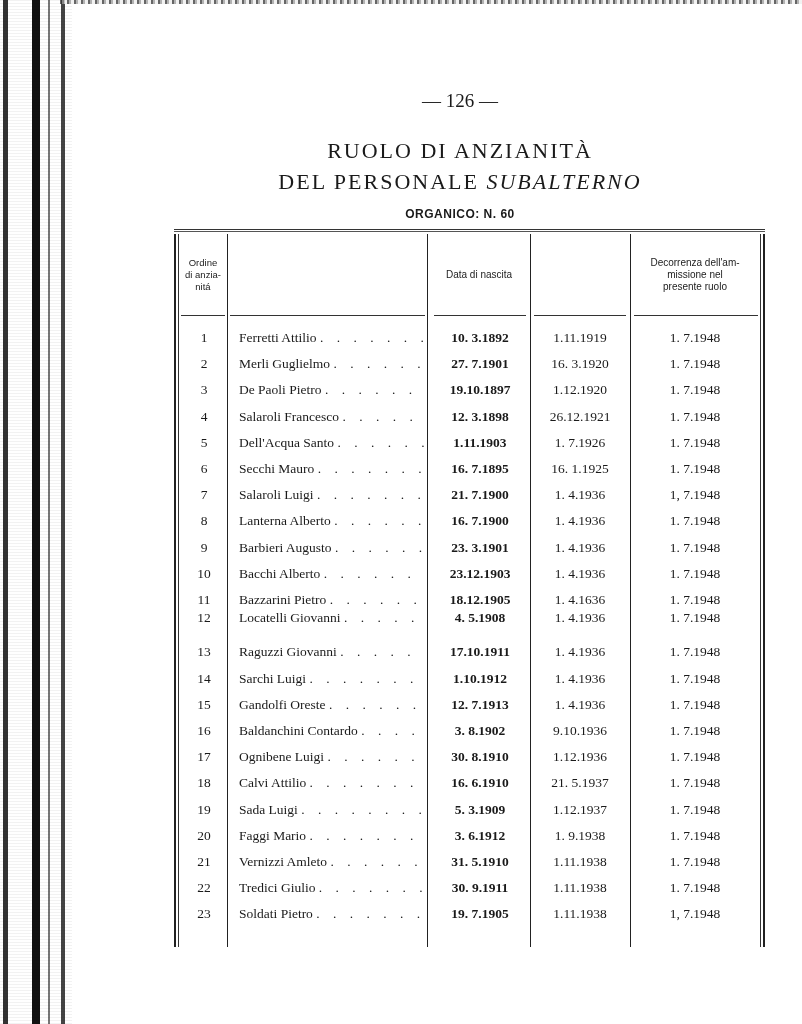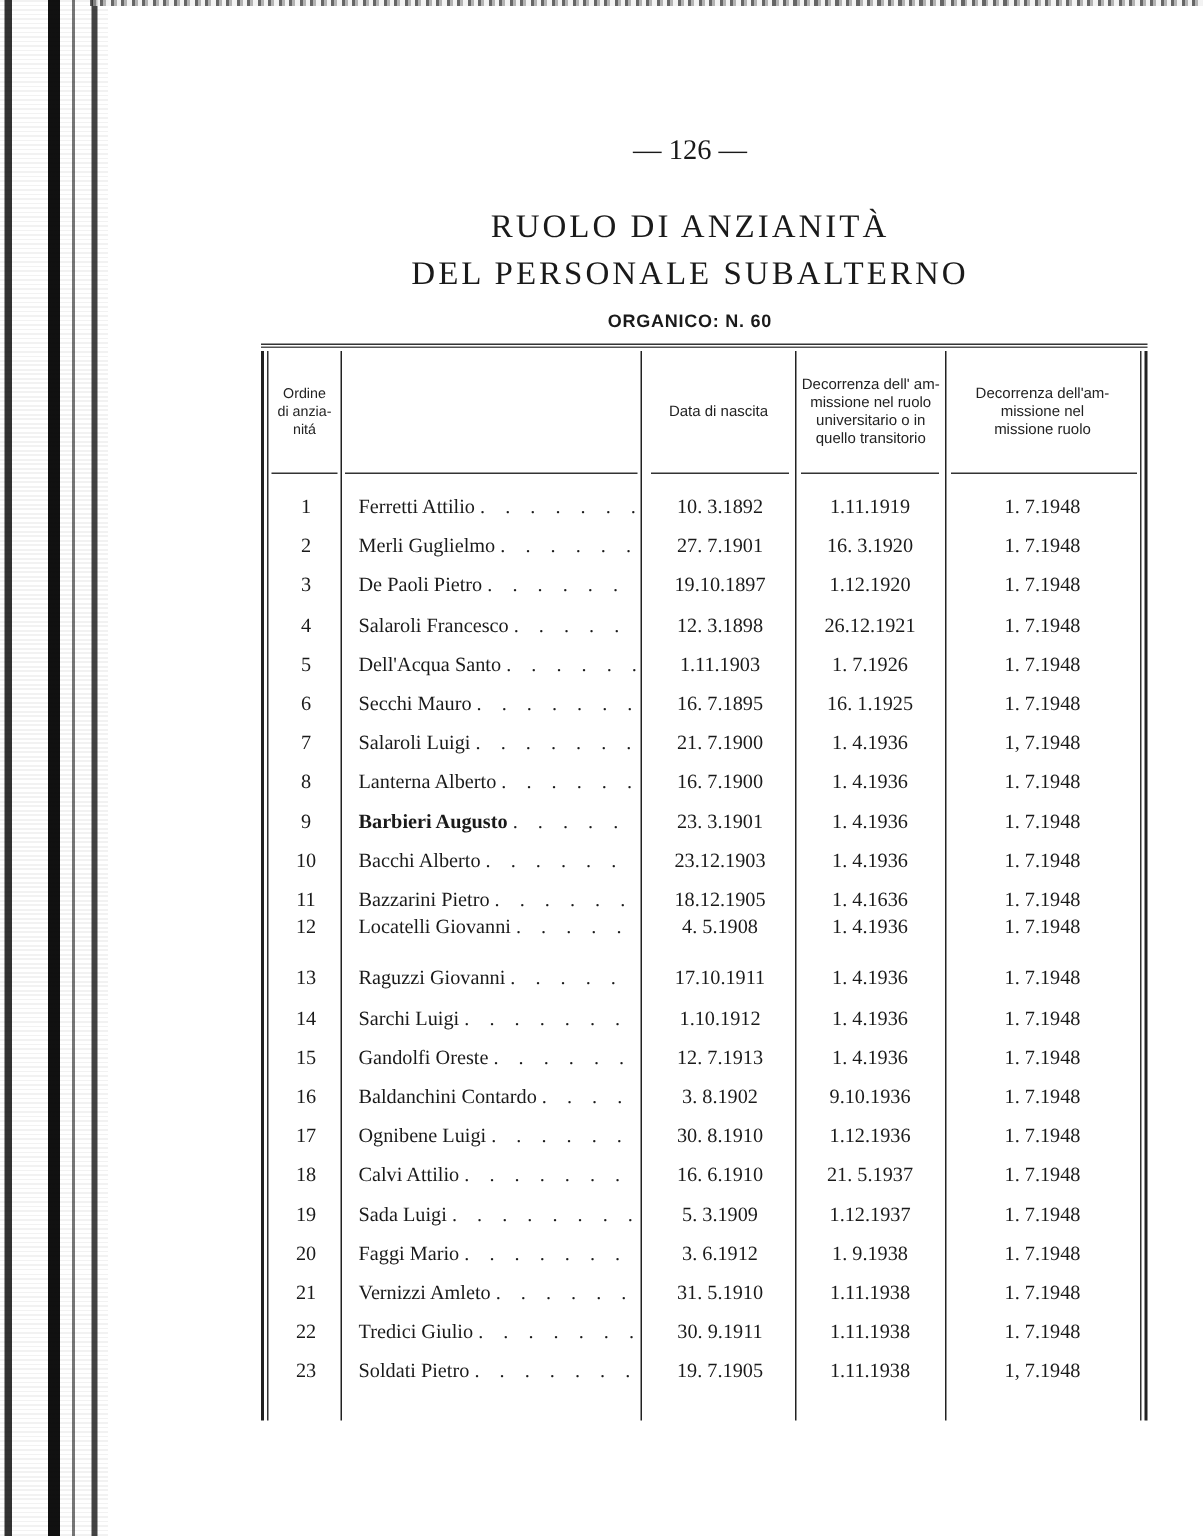--- a/index.html
+++ b/index.html
@@ -19,42 +19,42 @@
       background: repeating-linear-gradient(0deg, rgba(0,0,0,0.05) 0 1px, transparent 1px 3px); }
     .topedge { position: absolute; top: 0; left: 60px; right: 0; height: 4px;
       background: repeating-linear-gradient(90deg, #333 0 2px, #999 2px 4px, #eee 4px 7px); opacity: .75; }
 
     .page-number { position: absolute; top: 90px; left: 0; width: 920px; text-align: center;
       font-family: "Liberation Serif", serif; font-size: 19px; }
     .title1, .title2 { position: absolute; left: 0; width: 920px; text-align: center;
       font-family: "Liberation Serif", serif; letter-spacing: 2px; font-size: 22px; }
     .title1 { top: 138px; }
     .title2 { top: 169px; }
-    .title2 .sub { }
+    .title2 .sub { font-style: italic; }
     .organico { position: absolute; top: 207px; left: 0; width: 920px; text-align: center;
       font-family: "Liberation Sans", sans-serif; font-weight: bold; font-size: 12px; letter-spacing: .5px; }
 
     .table-wrap { position: absolute; top: 229px; left: 172px; width: 593px; height: 718px; }
     .top-rule { position: absolute; top: 0; left: 2px; right: 0; height: 3px; border-top: 1px solid #333; border-bottom: 1px solid #555; box-sizing: border-box;}
     .outer-l { position: absolute; top: 5px; left: 2px; width: 5px; bottom: 0; border-left: 2px solid #222; border-right: 1px solid #333; box-sizing: border-box; }
     .outer-r { position: absolute; top: 5px; right: 0; width: 5px; bottom: 0; border-left: 1px solid #333; border-right: 2px solid #222; box-sizing: border-box; }
     .vline { position: absolute; top: 5px; bottom: 0; width: 0; border-left: 1px solid #222; }
     .hline { position: absolute; top: 86px; height: 0; border-top: 1px solid #333; }
 
     .hdr { position: absolute; top: 8px; height: 76px; display: flex; align-items: center; justify-content: center; text-align: center;
       font-family: "Liberation Sans", sans-serif; font-size: 9.5px; line-height: 12px; font-weight: normal; color: #222; }
     .hdr.name { letter-spacing: 6px; font-size: 10px; }
     .hdr.date { font-weight: normal; font-size: 10px; }
 
     .row { position: absolute; left: 0; width: 593px; height: 26px; font-family: "Liberation Serif", serif; font-size: 13.5px; }
     .row span { position: absolute; top: 0; line-height: 26px; white-space: nowrap; }
     .c-num { left: 8px; width: 48px; text-align: center; }
     .c-name { left: 67px; width: 185px; overflow: hidden; }
     .c-name .dots { letter-spacing: 5px; }
-    .c-d1 { left: 258px; width: 100px; text-align: center; }
+    .c-d1 { left: 258px; width: 100px; text-align: center; font-weight: bold; }
     .c-d2 { left: 358px; width: 100px; text-align: center; }
     .c-d3 { left: 458px; width: 130px; text-align: center; }
   </style>
 </head>
 <body>
 
 <div class="binding">
   <div class="bar b1"></div>
     <div class="bar b2"></div>
     <div class="bar b3"></div>
@@ -83,33 +83,25 @@
   <div class="hline" style="left:462px;width:124px"></div>
 
   <div class="hdr" style="left:7px;width:48px">
     <div>
         <div>Ordine</div>
         <div>di anzia-</div>
         <div>nitá</div>
       </div>
   </div>
   <div class="hdr date" style="left:256px;width:102px">Data di nascita</div>
-  <div class="hdr date" style="left:359px;width:99px">
-    <div>
-        <div>Decorrenza dell' am-</div>
-        <div>missione nel ruolo</div>
-        <div>universitario o in</div>
-        <div>quello transitorio</div>
-      </div>
-  </div>
   <div class="hdr date" style="left:459px;width:128px">
     <div>
         <div>Decorrenza dell'am-</div>
         <div>missione nel</div>
-        <div>missione ruolo</div>
+        <div>presente ruolo</div>
       </div>
   </div>
 
   <div id="rows">
       <div class="row" style="top: 96px;">
         <span class="c-num">1</span>
         <span class="c-name"><span style="position: static;">Ferretti Attilio</span> <span class="dots" style="position: static;">. . . . . . . . . . . .</span></span>
         <span class="c-d1">10. 3.1892</span>
         <span class="c-d2">1.11.1919</span>
         <span class="c-d3">1. 7.1948</span>
@@ -158,21 +150,21 @@
       </div>
       <div class="row" style="top: 279.4px;">
         <span class="c-num">8</span>
         <span class="c-name"><span style="position: static;">Lanterna Alberto</span> <span class="dots" style="position: static;">. . . . . . . . . . . .</span></span>
         <span class="c-d1">16. 7.1900</span>
         <span class="c-d2">1. 4.1936</span>
         <span class="c-d3">1. 7.1948</span>
       </div>
       <div class="row" style="top: 305.6px;">
         <span class="c-num">9</span>
-        <span class="c-name"><span style="position: static; font-weight: bold;">Barbieri Augusto</span> <span class="dots" style="position: static;">. . . . . . . . . . . .</span></span>
+        <span class="c-name"><span style="position: static;">Barbieri Augusto</span> <span class="dots" style="position: static;">. . . . . . . . . . . .</span></span>
         <span class="c-d1">23. 3.1901</span>
         <span class="c-d2">1. 4.1936</span>
         <span class="c-d3">1. 7.1948</span>
       </div>
       <div class="row" style="top: 331.8px;">
         <span class="c-num">10</span>
         <span class="c-name"><span style="position: static; margin-top: 31px;">Bacchi Alberto</span> <span class="dots" style="position: static;">. . . . . . . . . . . .</span></span>
         <span class="c-d1">23.12.1903</span>
         <span class="c-d2">1. 4.1936</span>
         <span class="c-d3">1. 7.1948</span>

